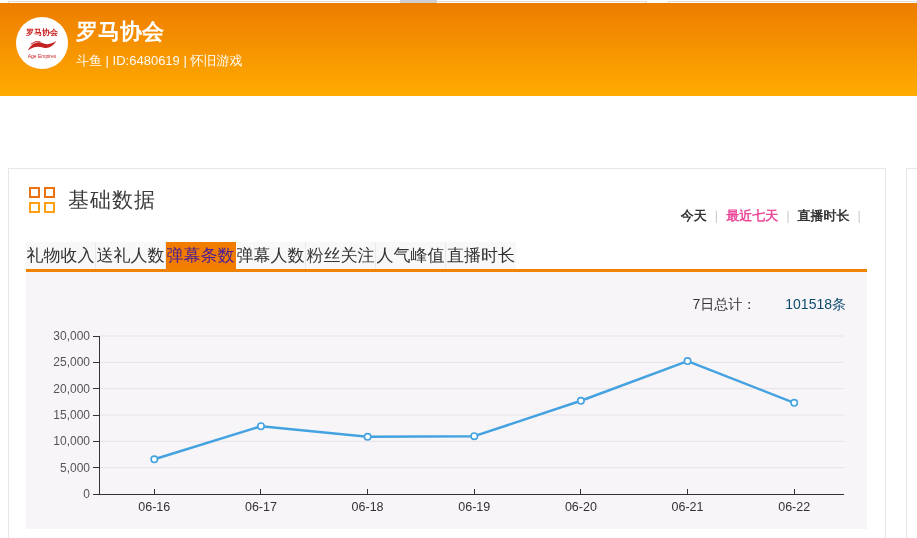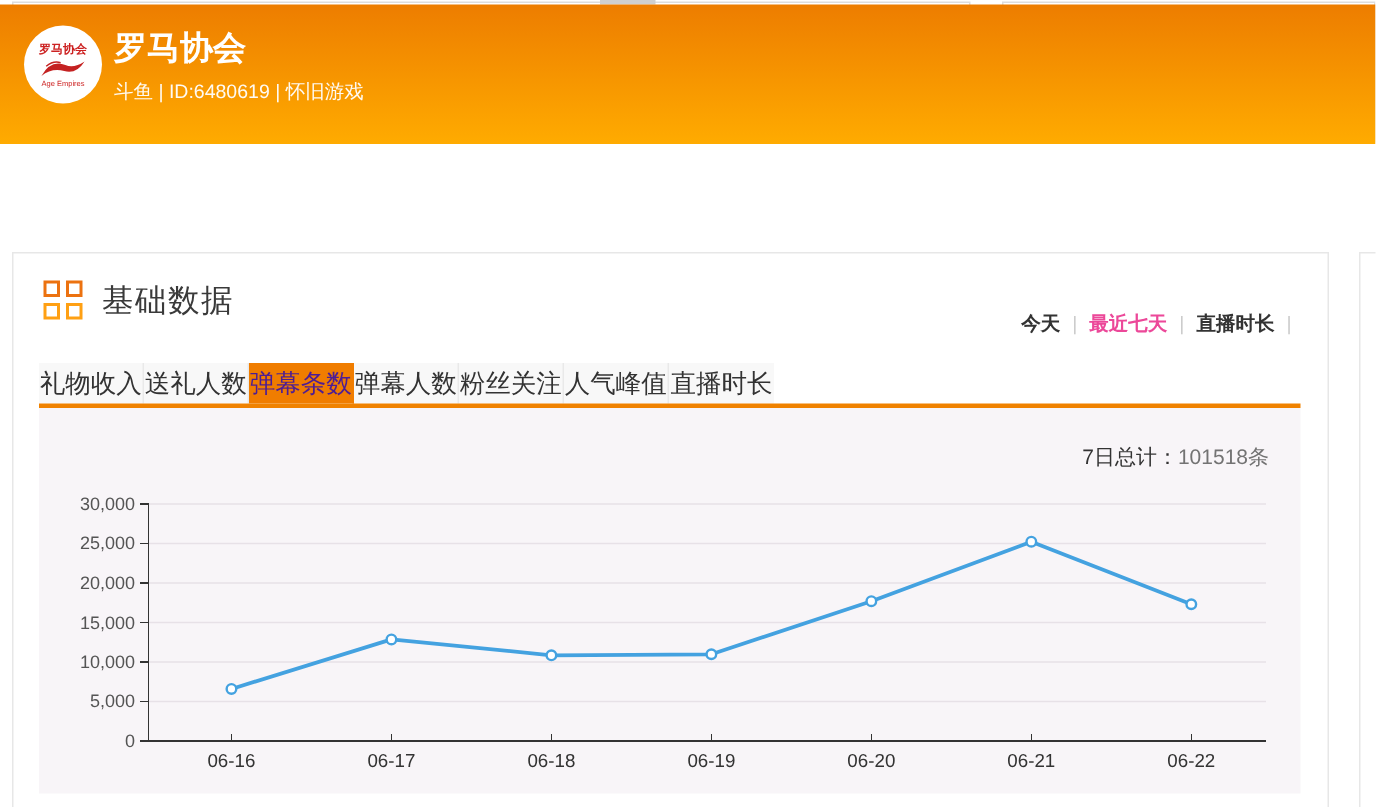--- a/index.html
+++ b/index.html
@@ -43,21 +43,21 @@
 
   .tabs { position:absolute; left:17px; top:73px; display:flex; }
   .tab { width:70px; height:27px; line-height:27px; text-align:center; font-size:17px;
     color:#333; background:#f8f8f8; border-right:1px solid #e9e9e9; cursor:pointer; }
   .tab:last-child { border-right:none; }
   .tab.active { background:#f07d00; color:#4c1d95; border-right-color:#f07d00; }
   .underline { position:absolute; left:17px; top:100px; width:841px; height:3px; background:#f08200; }
 
   .chart-area { position:absolute; left:17px; top:103px; width:841px; height:257px; background:#f8f5f8; }
   .total { position:absolute; top:24px; right:21px; font-size:14px; color:#333; }
-  .total .orange { color:#737373; }
+  .total .orange { color:#0c4a6e;margin-left:29px; }
   .chart-area svg { position:absolute; left:0; top:0; width:841px; height:257px; }
 </style>
 </head>
 <body>
 
 <div class="card card-left"></div>
 <div class="card card-right"></div>
 <div class="frag"></div>
 
 <header class="topbar">

